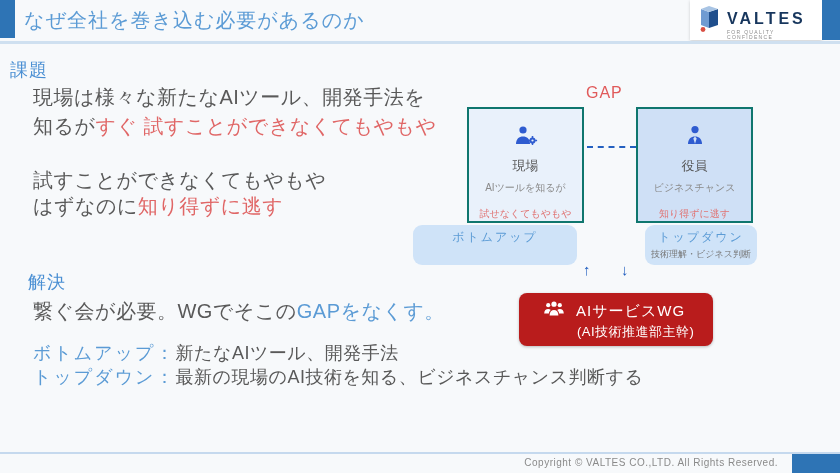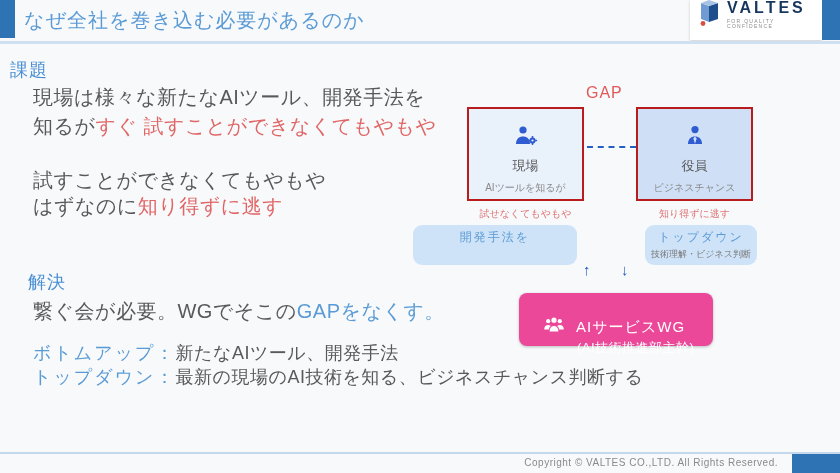--- a/index.html
+++ b/index.html
@@ -7,21 +7,21 @@
   .slide {
     position:relative; width:840px; height:473px;
     background:#f7f9fb; overflow:hidden;
     font-family:"Liberation Sans","DejaVu Sans",sans-serif;
   }
   
   .hdr-accent-left { position:absolute; left:0; top:0; width:15px; height:38px; background:#2e74b5; }
   .page-title { position:absolute; left:24px; top:7px; font-size:20px; color:#5b9bd5; letter-spacing:1px; }
   .logo-box {
     position:absolute; left:690px; top:0; width:132px; height:40px; background:#ffffff;
-    box-shadow:0 1px 3px rgba(0,0,0,.18); display:flex; align-items:flex-start; padding-left:8px; gap:5px;
+    box-shadow:0 1px 3px rgba(0,0,0,.18); display:flex; align-items:flex-end; padding-left:8px; gap:5px;
   }
   .logo-word { display:flex; flex-direction:column; line-height:1; }
   .logo-name { font-size:16px; font-weight:bold; color:#17365d; letter-spacing:3px; }
   .logo-tagline { font-size:5px; color:#8a8a8a; letter-spacing:1.3px; margin-top:3px; }
   .hdr-accent-right { position:absolute; left:822px; top:0; width:18px; height:40px; background:#2e74b5; }
   .hdr-underline { position:absolute; left:0; top:41px; width:840px; height:3px; background:#cfe0f0; }
 
   
   .sec-heading { position:absolute; font-size:18px; color:#4a8fd3; letter-spacing:1px; }
   .h-problem { left:10px; top:58px; }
@@ -34,22 +34,22 @@
   .s-line1 { left:33px; top:298px; }
   .s-line2 { left:33px; top:341px; font-size:18px; }
   .s-line3 { left:33px; top:365px; font-size:18px; }
   .t-red  { color:#e06666; }
   .t-blue { color:#5b9bd5; }
   .t-blue-sp { color:#5b9bd5; letter-spacing:2px; }
 
   
   .gap-label { position:absolute; left:586px; top:84px; font-size:16px; color:#e05a5a; letter-spacing:1px;text-align:center; }
   .actor-box {
-    position:absolute; top:107px; width:117px; height:94px;
-    border:2px solid #b91c1c; text-align:center; padding-top:15px;
+    position:absolute; top:107px; width:117px; height:116px;
+    border:2px solid #0f766e; text-align:center; padding-top:15px;
   }
   .field-box { left:467px; background:#e9f1fb; }
   .exec-box  { left:636px; background:#cfe0f6; }
   .actor-title { font-size:13px; color:#555; margin-top:5px; }
   .actor-sub   { font-size:10px; color:#8a8a8a; margin-top:6px; }
   .actor-sub2  { font-size:10px; color:#e07575; margin-top:12px; }
   .connector { position:absolute; left:587px; top:146px; width:49px; border-top:2px dashed #2460c0; }
 
   .tag-box {
     position:absolute; top:225px; height:40px; background:#cfe3f8; border-radius:9px;
@@ -59,22 +59,22 @@
   .tag-topdown  { left:645px; width:112px; }
   .tag-title { font-size:12px; color:#5b9bd5; letter-spacing:2px; }
   .tag-sub   { font-size:9px; color:#777; margin-top:2px; white-space:nowrap; }
 
   .flow-arrow { position:absolute; top:261px; font-size:15px; font-weight:bold; color:#2460c0; }
   .arrow-up   { left:583px; }
   .arrow-down { left:621px; }
 
   .wg-box {
     position:absolute; left:519px; top:293px; width:194px; height:53px;
-    background:#ec4899; border-radius:8px; color:#fff;
-    box-shadow:0 1px 3px rgba(0,0,0,.25); padding-top:23px;
+    background:#b91c1c; border-radius:8px; color:#fff;
+    box-shadow:0 1px 3px rgba(0,0,0,.25); padding-top:7px;
   }
   .wg-row1 { display:flex; align-items:center; gap:11px; padding-left:24px; }
   .wg-line1 { font-size:15px; letter-spacing:1px; }
   .wg-line2 { font-size:13px; padding-left:58px; margin-top:1px; letter-spacing:.5px; }
 
   
   .footer-line { position:absolute; left:0; top:452px; width:840px; height:2px; background:#c5d9ee; }
   .copyright { position:absolute; left:0; top:457px; width:778px; text-align:right; font-size:10px; color:#8a8a8a; letter-spacing:.5px; }
   .footer-accent { position:absolute; left:792px; top:454px; width:48px; height:19px; background:#2e74b5; }
 
@@ -145,21 +145,21 @@
         <path d="M5 20 c0,-5.2 3.1,-7.6 7,-7.6 s7,2.4 7,7.6 z" fill="#2f5cd0"></path>
         <path d="M12 12.4 l-1.7,2.1 1.7,5.2 1.7,-5.2 z" fill="#cfe0f6"></path>
       </svg>
     </span>
     <div class="actor-title">役員</div>
     <div class="actor-sub">ビジネスチャンス</div>
     <div class="actor-sub2">知り得ずに逃す</div>
   </div>
 
   <div class="tag-box tag-bottomup">
-    <div class="tag-title">開発手法を</div>
+    <div class="tag-title">ボトムアップ</div>
   </div>
   <div class="tag-box tag-topdown">
     <div class="tag-title">トップダウン</div>
     <div class="tag-sub">技術理解・ビジネス判断</div>
   </div>
 
   <div class="flow-arrow arrow-up">↑</div>
   <div class="flow-arrow arrow-down">↓</div>
 
   <div class="wg-box">

